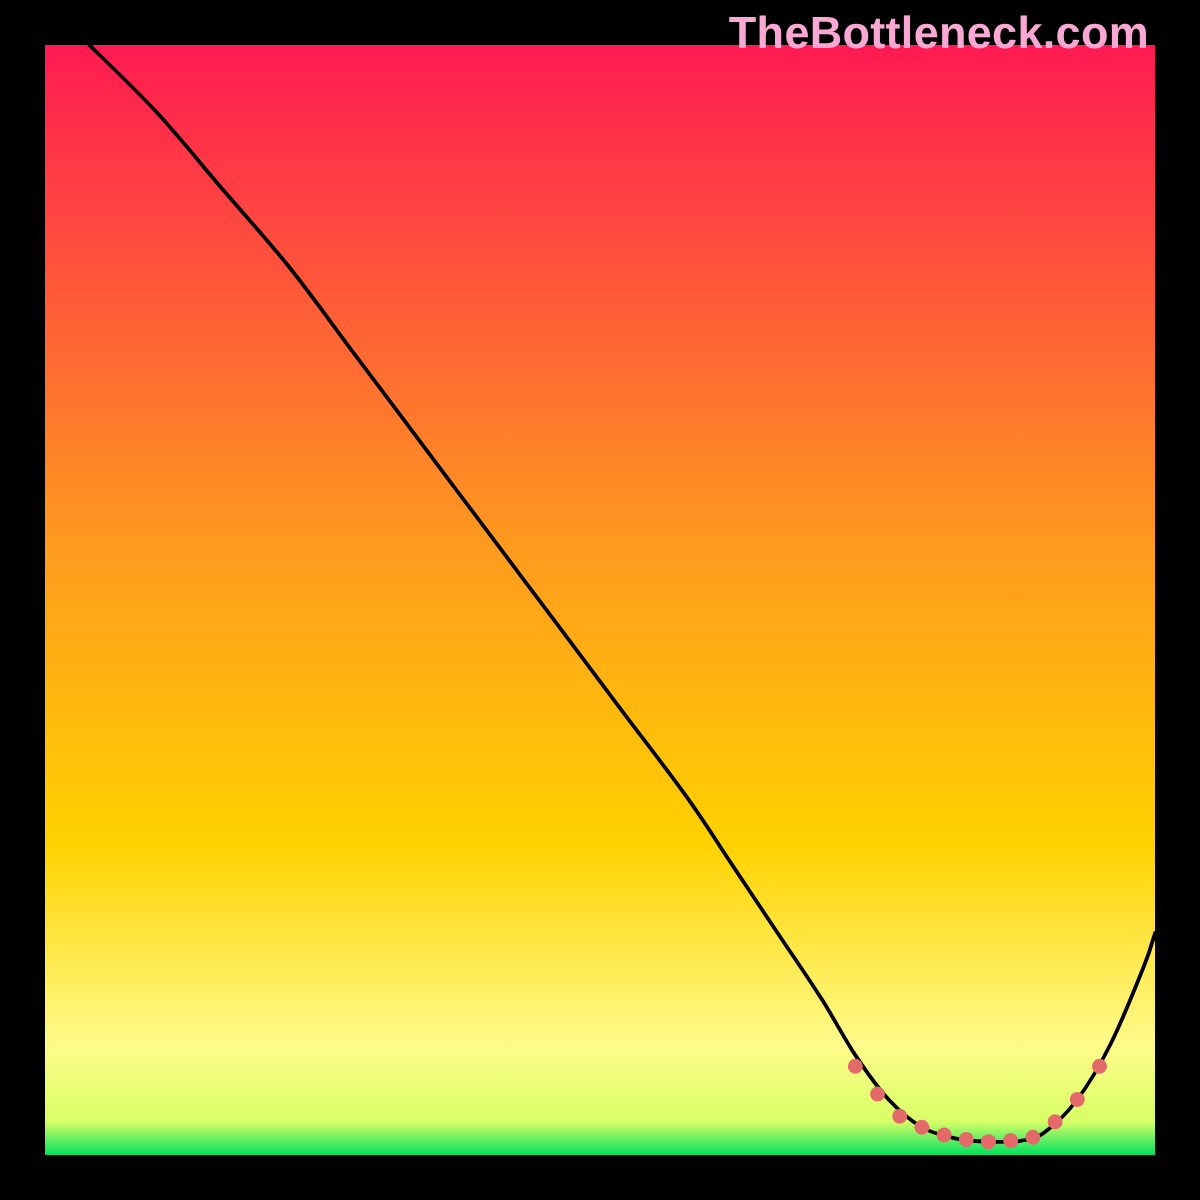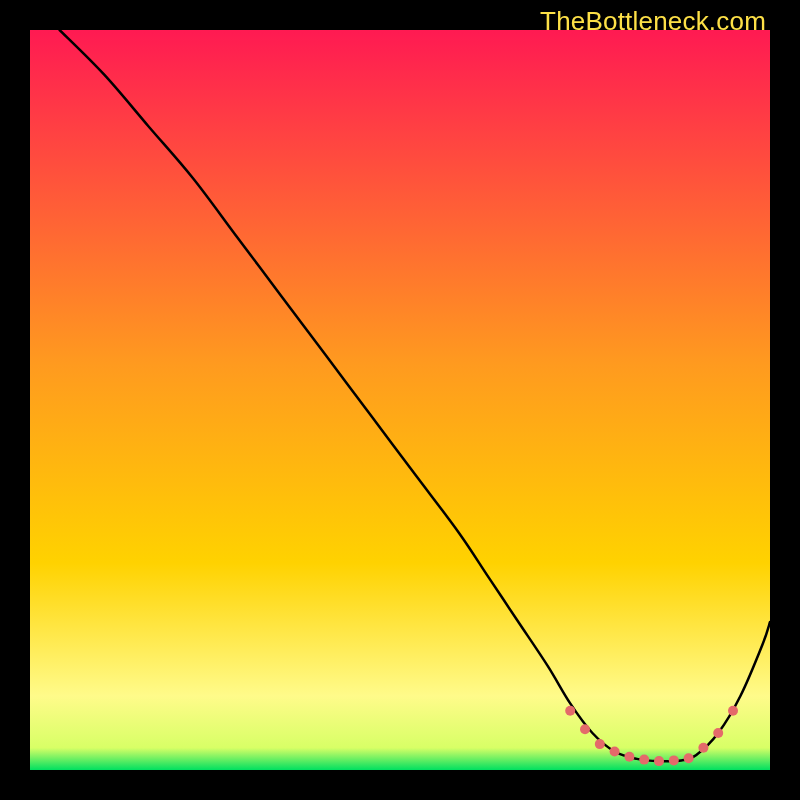--- a/index.html
+++ b/index.html
@@ -23,23 +23,23 @@
     position: absolute;
     left: 0;
     top: 0;
     width: 740px;
     height: 740px;
   }
   .watermark {
     position: absolute;
     top: 6px;
     right: 34px;
-    color: #fde047;
-    font-size: 26px;
-    font-weight: 400;
+    color: #f9a8d4;
+    font-size: 30px;
+    font-weight: 700;
     letter-spacing: 0.2px;
     z-index: 20;
     user-select: none;
   }
   svg {
     display: block;
   }
 </style>
 </head>
 <body>

